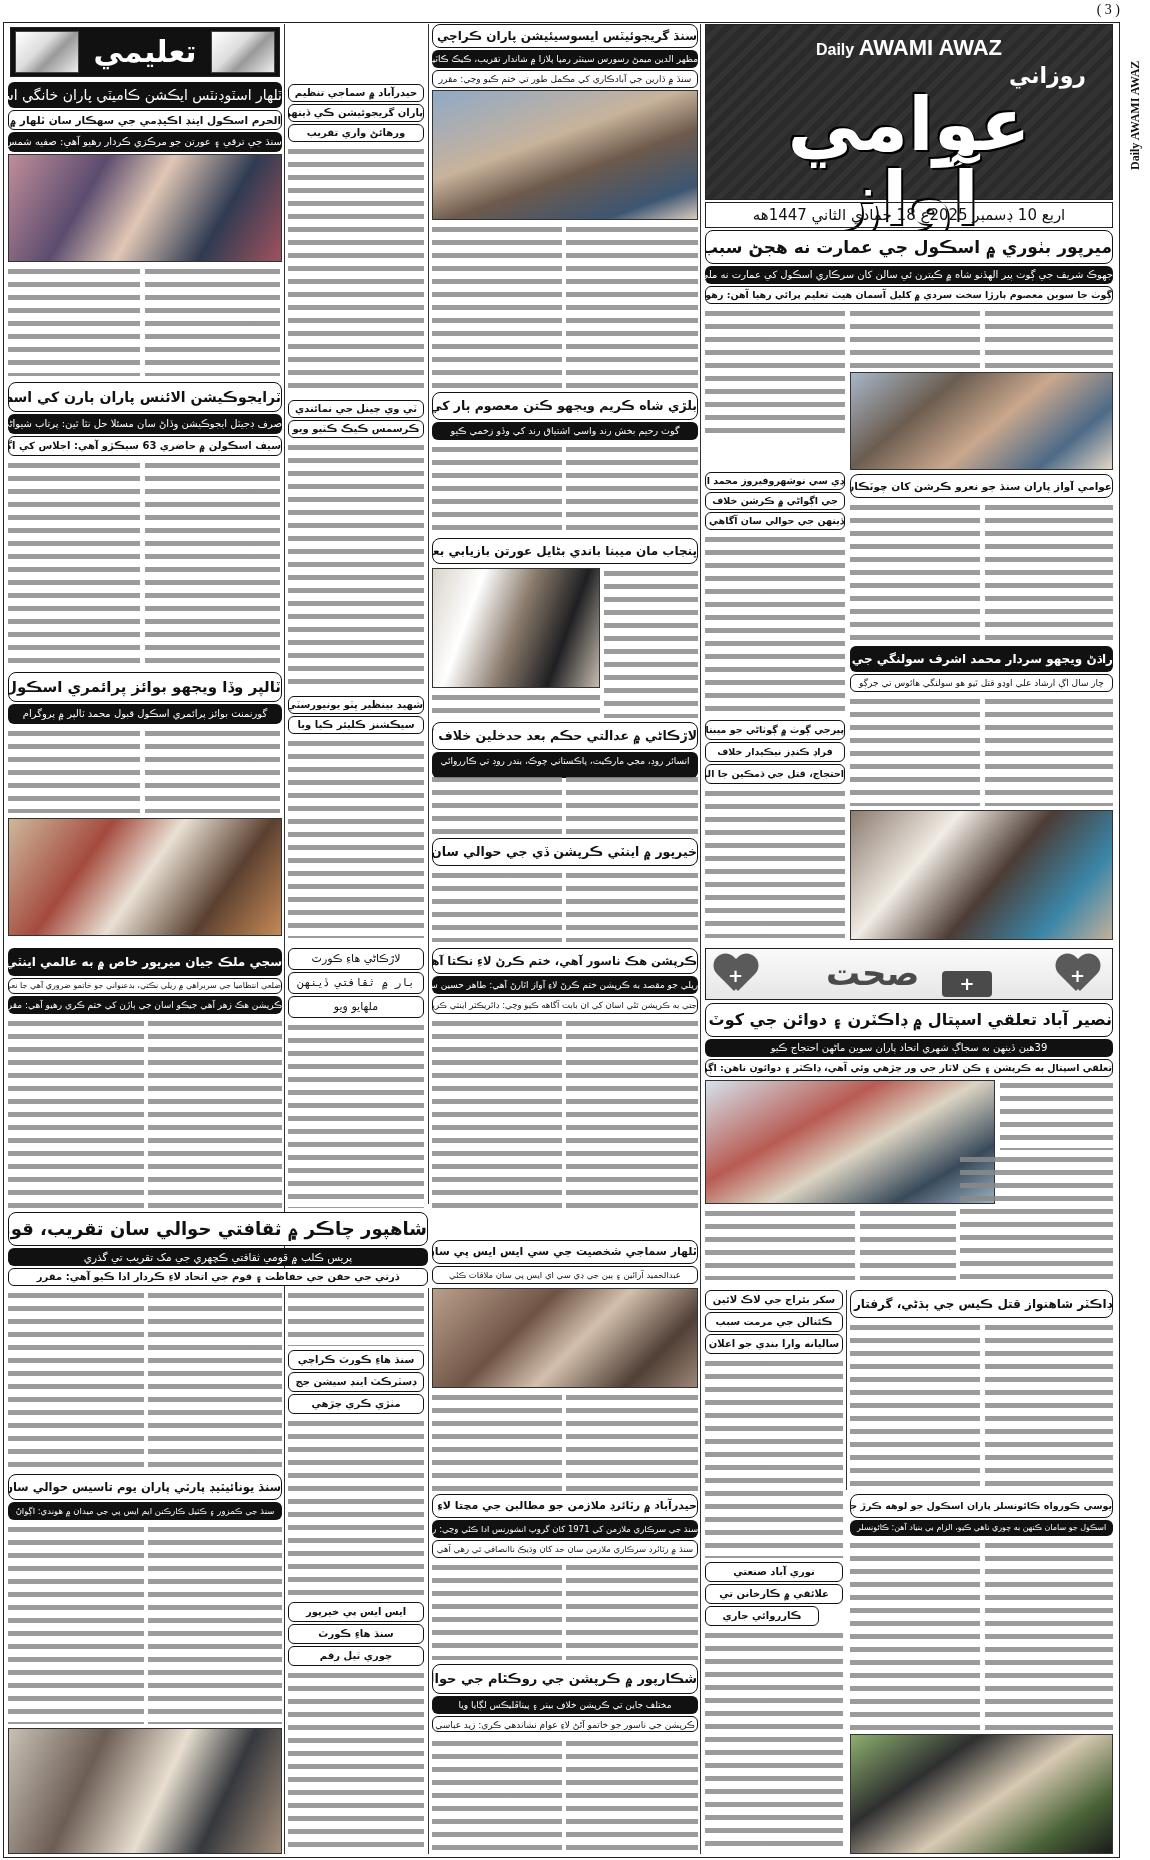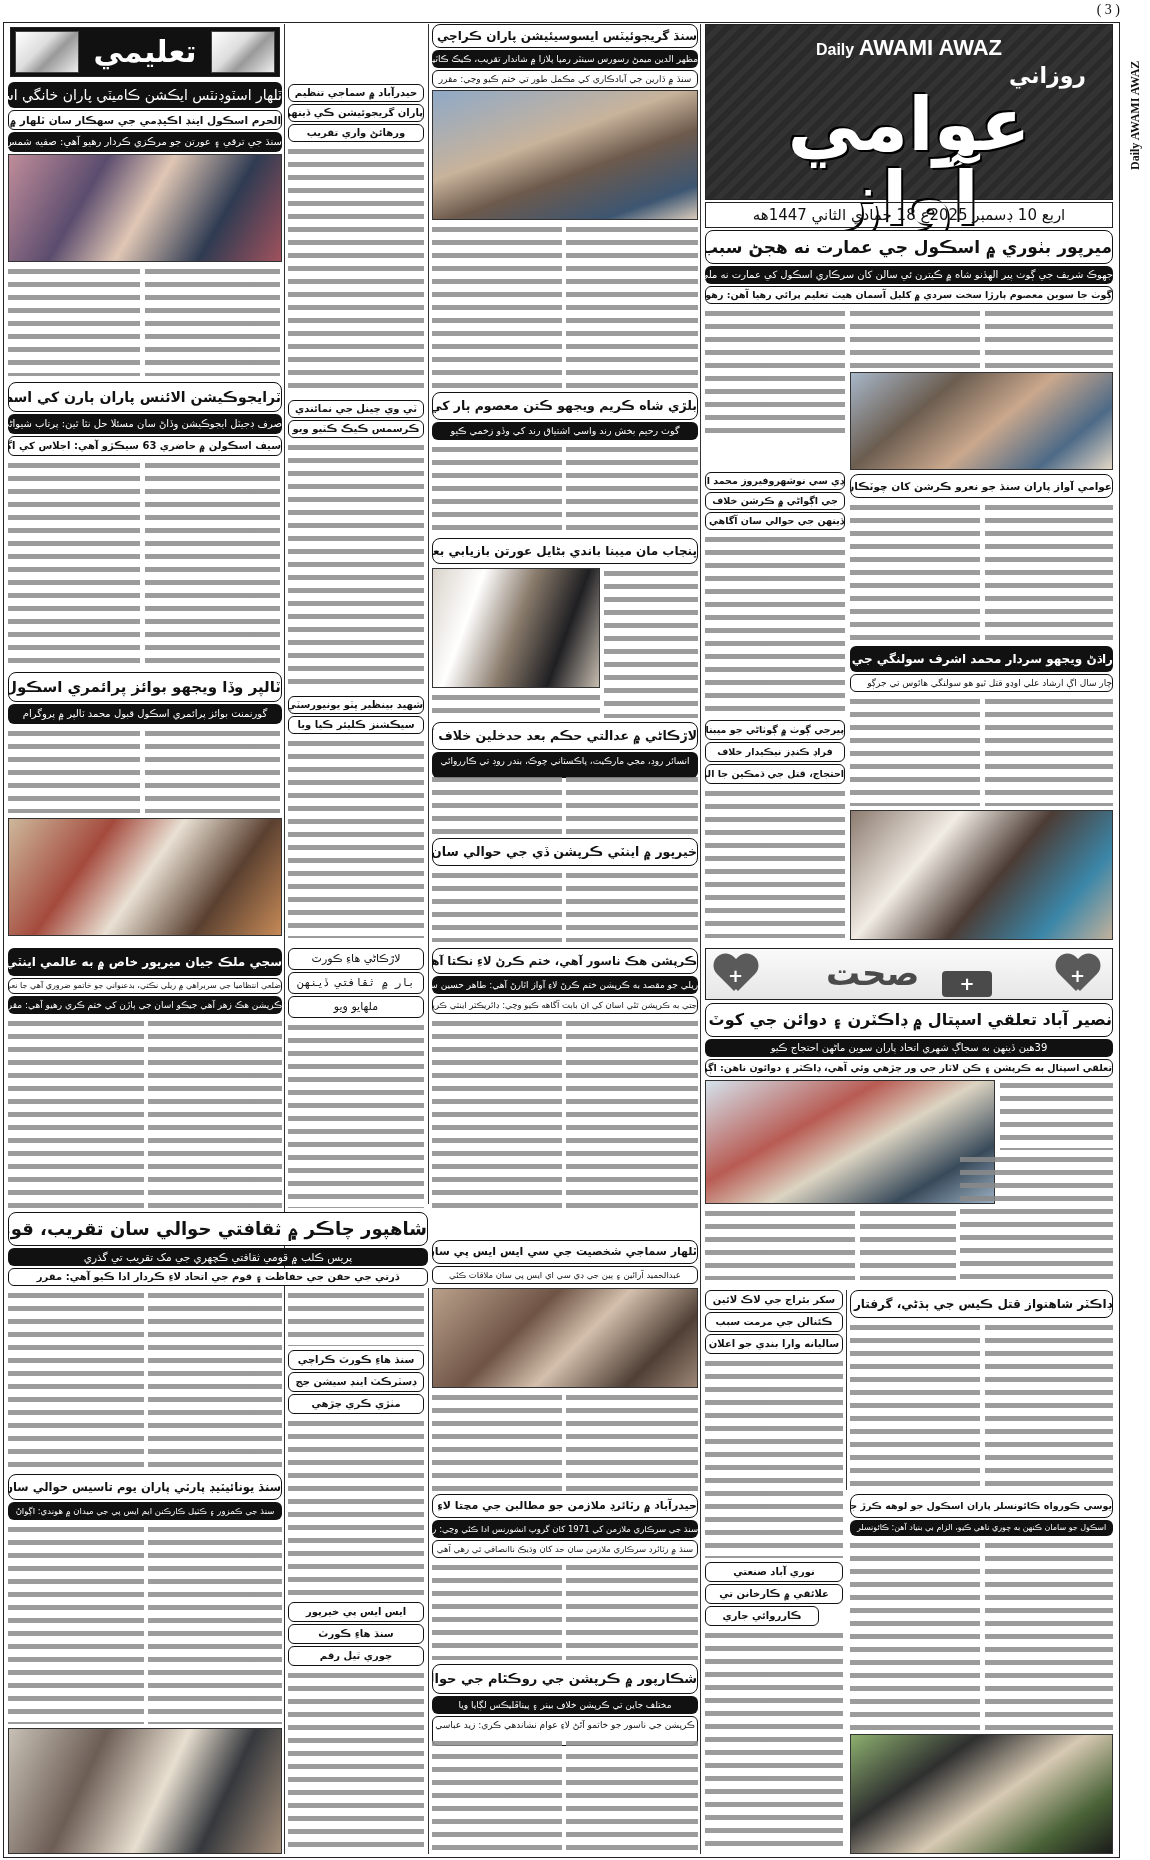--- a/index.html
+++ b/index.html
@@ -143,21 +143,21 @@
 <div class="smallbox" style="left:705px; top:472px; width:140px; height:18px; font-size:9.5px; line-height:16px;">ڊي سي نوشهروفيروز محمد ارسلان سليم</div>
 <div class="smallbox" style="left:705px; top:492px; width:140px; height:18px; font-size:9.5px; line-height:16px;">جي اڳواڻي ۾ ڪرشن خلاف</div>
 <div class="smallbox" style="left:705px; top:512px; width:140px; height:18px; font-size:9.5px; line-height:16px;">ڏينهن جي حوالي سان آگاهي ريلي</div>
 <div class="lines" style="left:705px; top:534px; width:140px; height:180px;"></div>
 
 <div class="hl" style="left:850px; top:474px; width:263px; height:24px; font-size:10.5px; line-height:22px;">عوامي آواز پاران سنڌ جو نعرو ڪرشن کان چوٽڪارو جي سري هيٺ تقريب</div>
 <div class="lines" style="left:985px; top:502px; width:128px; height:140px;"></div>
 <div class="lines" style="left:850px; top:502px; width:130px; height:140px;"></div>
 
 <div class="hl-dark" style="left:850px; top:646px; width:263px; height:26px; font-size:12px; line-height:26px; font-weight:bold;">راڌڻ ويجهو سردار محمد اشرف سولنگي جي سرپنچي ۾ فيصلو</div>
-<div class="hl-light" style="left:850px; top:674px; width:263px; height:18px; font-size:9px; line-height:16px;text-align:right;">چار سال اڳ ارشاد علي اوڍو قتل ٿيو هو سولنگي هائوس تي جرڳو</div>
+<div class="hl-light" style="left:850px; top:674px; width:263px; height:18px; font-size:9px; line-height:16px;">چار سال اڳ ارشاد علي اوڍو قتل ٿيو هو سولنگي هائوس تي جرڳو</div>
 <div class="lines" style="left:985px; top:696px; width:128px; height:110px;"></div>
 <div class="lines" style="left:850px; top:696px; width:130px; height:110px;"></div>
 <div class="photo ph8" style="left:850px; top:810px; width:263px; height:130px;"></div>
 
 <div class="smallbox" style="left:705px; top:720px; width:140px; height:20px; font-size:9.5px; line-height:18px;">پيرجي ڳوٺ ۾ ڳوٺاڻي جو ميبنا</div>
 <div class="smallbox" style="left:705px; top:742px; width:140px; height:20px; font-size:9.5px; line-height:18px;">فراڊ ڪنڊز نيڪيدار خلاف</div>
 <div class="smallbox" style="left:705px; top:764px; width:140px; height:20px; font-size:9.5px; line-height:18px;">احتجاج، قتل جي ڌمڪين جا الزام</div>
 <div class="lines" style="left:705px; top:788px; width:140px; height:150px;"></div>
 
 <div class="sehat">
@@ -228,21 +228,21 @@
 <div class="lines" style="left:432px; top:1392px; width:130px; height:100px;"></div>
 
 <div class="hl" style="left:432px; top:1494px; width:266px; height:24px; font-size:11px; line-height:22px;">حيدرآباد ۾ رٽائرڊ ملازمن جو مطالبن جي مڃتا لاءِ احتجاج</div>
 <div class="hl-dark" style="left:432px; top:1520px; width:266px; height:18px; font-size:8.5px; line-height:18px;">سنڌ جي سرڪاري ملازمن کي 1971 کان گروپ انشورنس ادا ڪئي وڃي: رٽائر ملازم</div>
 <div class="hl-light" style="left:432px; top:1540px; width:266px; height:18px; font-size:8.5px; line-height:16px;">سنڌ ۾ رٽائرڊ سرڪاري ملازمن سان حد کان وڌيڪ ناانصافي ٿي رهي آهي</div>
 <div class="lines" style="left:566px; top:1562px; width:132px; height:98px;"></div>
 <div class="lines" style="left:432px; top:1562px; width:130px; height:98px;"></div>
 
 <div class="hl" style="left:432px; top:1664px; width:266px; height:30px; font-size:13px; line-height:28px;">شڪارپور ۾ ڪرپشن جي روڪٿام جي حوالي سان ريلي</div>
 <div class="hl-dark" style="left:432px; top:1696px; width:266px; height:18px; font-size:9px; line-height:18px;">مختلف جاين تي ڪرپشن خلاف بينر ۽ پيناڦليڪس لڳايا ويا</div>
-<div class="hl-light" style="left:432px; top:1716px; width:266px; height:30px; font-size:9px; line-height:16px;">ڪرپشن جي ناسور جو خاتمو آڻڻ لاءِ عوام نشاندهي ڪري: زيد عباسي</div>
+<div class="hl-light" style="left:432px; top:1716px; width:266px; height:16px; font-size:9px; line-height:16px;">ڪرپشن جي ناسور جو خاتمو آڻڻ لاءِ عوام نشاندهي ڪري: زيد عباسي</div>
 <div class="lines" style="left:566px; top:1738px; width:132px; height:116px;"></div>
 <div class="lines" style="left:432px; top:1738px; width:130px; height:116px;"></div>
 
 <div class="col-rule" style="left:846px; top:1290px; height:200px;"></div>
 <div class="smallbox" style="left:705px; top:1290px; width:138px; height:20px; font-size:10px; line-height:18px;">سکر بئراج جي لاڪ لائين</div>
 <div class="smallbox" style="left:705px; top:1312px; width:138px; height:20px; font-size:10px; line-height:18px;">ڪئنالن جي مرمت سبب</div>
 <div class="smallbox" style="left:705px; top:1334px; width:138px; height:20px; font-size:10px; line-height:18px;">ساليانه وارا بندي جو اعلان</div>
 <div class="lines" style="left:705px; top:1358px; width:138px; height:200px;"></div>
 
 <div class="hl" style="left:850px; top:1290px; width:263px; height:28px; font-size:12px; line-height:26px;">ڊاڪٽر شاهنواز قتل ڪيس جي ٻڌڻي، گرفتار جوابدار عدالت ۾ پيش</div>

